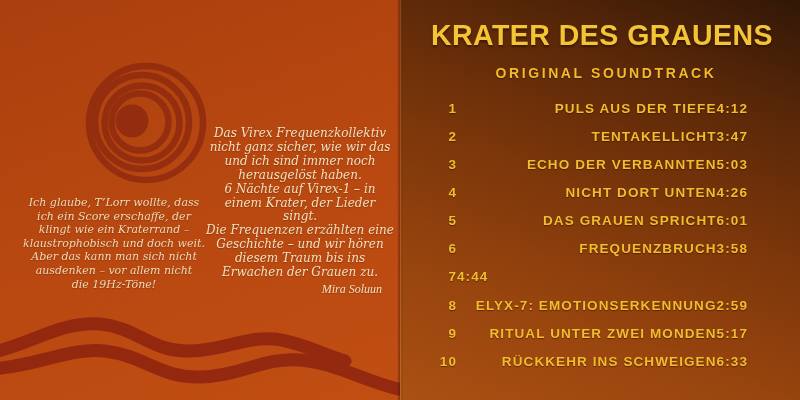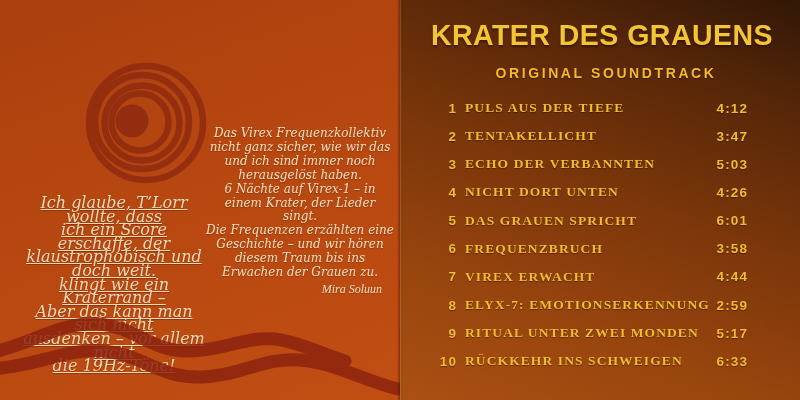--- a/index.html
+++ b/index.html
@@ -14,21 +14,21 @@
     left:0; width:400px;
     background:linear-gradient(160deg,#a93e0d 0%, #b5450f 40%, #c04d12 100%);
   }
   .motif-svg { position:absolute; left:0; top:0; pointer-events:none; }
 
   .quote {
     position:absolute; text-align:center;
     font-family:"DejaVu Serif","Liberation Serif",serif; font-style:italic;
     color:#f2e0bd; text-shadow:0 1px 1px rgba(70,20,0,.35);
   }
-  .quote-left  { left:20px; top:196px; width:188px; font-size:16px; line-height:13.6px; color:#efdab6;text-decoration:underline; }
+  .quote-left  { left:20px; top:196px; width:188px; font-size:11px; line-height:13.6px; color:#efdab6; }
   .quote-right { left:206px; top:127px; width:188px; font-size:12px; line-height:13.9px; }
   .signature {
     position:absolute; right:18px; top:282px;
     font-family:Liberation Serif, serif; font-style:italic;
     font-size:12px; color:#f2e0bd; text-shadow:0 1px 1px rgba(70,20,0,.35);
   }
 
   
   .panel.right {
     left:400px; width:404px;
@@ -45,21 +45,21 @@
     text-align:center; font-size:14px; font-weight:bold; letter-spacing:2.6px;
     color:#f1ba2c; text-shadow:0 1px 1px rgba(30,8,0,.5);
   }
   .tracklist { position:absolute; left:28px; top:94px; width:320px; }
   .track-row {
     display:flex; align-items:center; height:28.15px;
     font-size:13.5px; font-weight:bold; letter-spacing:1.1px;
     color:#f0bc2e; text-shadow:0 1px 1px rgba(40,10,0,.5);
   }
   .track-num { width:29px; text-align:right; flex:0 0 auto; }
-  .track-ttl { flex:1 1 auto; margin-left:8px; text-align:left; white-space:nowrap; overflow:hidden;font-family:Liberation Serif, serif; }
+  .track-ttl { flex:1 1 auto; margin-left:8px; text-align:right; white-space:nowrap; overflow:hidden; }
   .track-dur { flex:0 0 auto; text-align:right; }
 
   
   .fold {
     position:absolute; left:397px; top:0; width:6px; height:400px; z-index:5;
     background:linear-gradient(to right,
       rgba(60,20,5,0) 0%, rgba(50,18,4,.40) 42%,
       rgba(245,185,95,.22) 58%, rgba(60,20,5,.18) 80%, rgba(60,20,5,0) 100%);
   }
   .texture { position:absolute; left:0; top:0; z-index:6; opacity:.06; mix-blend-mode:overlay; pointer-events:none; }
@@ -77,22 +77,22 @@
         <circle cx="142" cy="122" r="47"></circle>
         <circle cx="142" cy="123" r="37.5"></circle>
         <circle cx="140" cy="122" r="28.5"></circle>
       </g>
       <circle cx="132" cy="121" r="16.5" fill="#8c280e" opacity="0.85"></circle>
     </svg>
 
     <div class="quote quote-left">
         <div>Ich glaube, T’Lorr wollte, dass</div>
         <div>ich ein Score erschaffe, der</div>
+        <div>klingt wie ein Kraterrand –</div>
         <div>klaustrophobisch und doch weit.</div>
-        <div>klingt wie ein Kraterrand –</div>
         <div>Aber das kann man sich nicht</div>
         <div>ausdenken – vor allem nicht</div>
         <div>die 19Hz-Töne!</div>
       </div>
 
     <div class="quote quote-right">
         <div>Das Virex Frequenzkollektiv</div>
         <div>nicht ganz sicher, wie wir das</div>
         <div>und ich sind immer noch</div>
         <div>herausgelöst haben.</div>
@@ -151,21 +151,20 @@
         </div>
 
         <div class="track-row">
           <span class="track-num">6</span>
           <span class="track-ttl">FREQUENZBRUCH</span>
           <span class="track-dur">3:58</span>
         </div>
 
         <div class="track-row">
           <span class="track-num">7</span>
-          <span class="track-ttl">VIREX ERWACHT</span>
           <span class="track-dur">4:44</span>
         </div>
 
         <div class="track-row">
           <span class="track-num">8</span>
           <span class="track-ttl">ELYX-7: EMOTIONSERKENNUNG</span>
           <span class="track-dur">2:59</span>
         </div>
 
         <div class="track-row">

